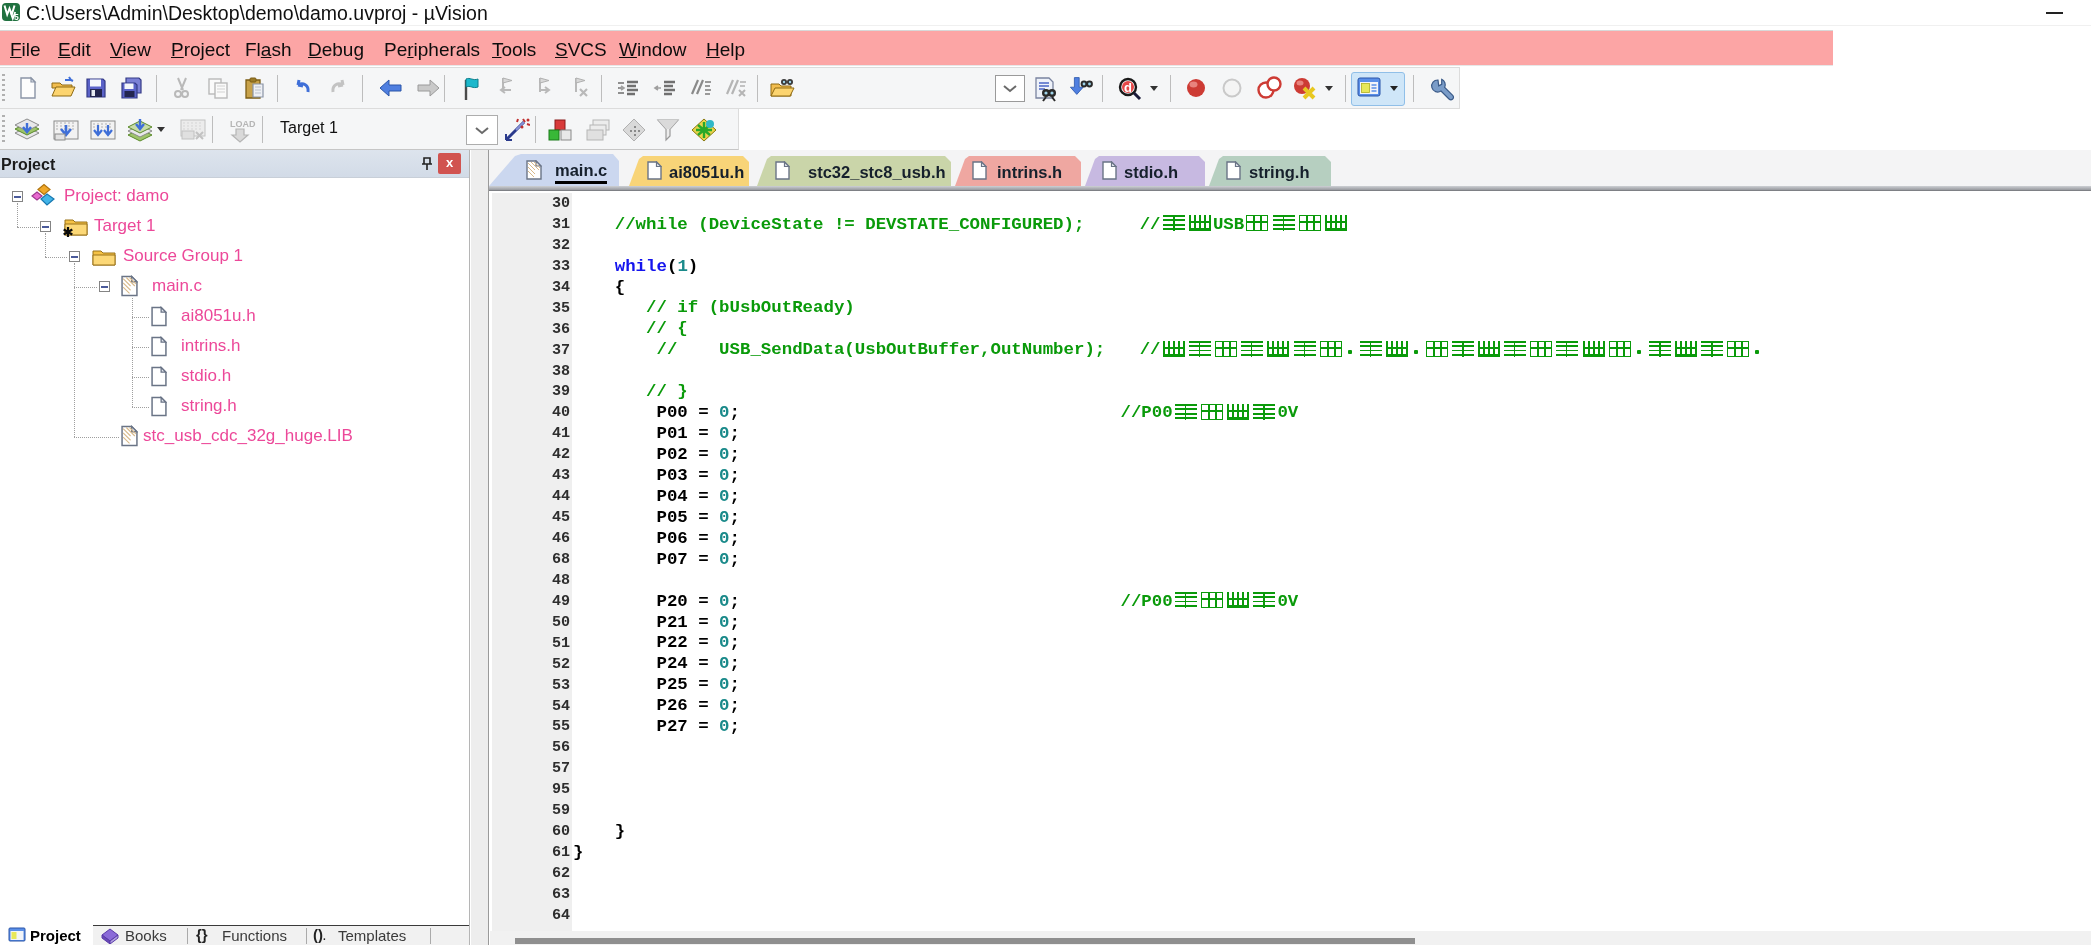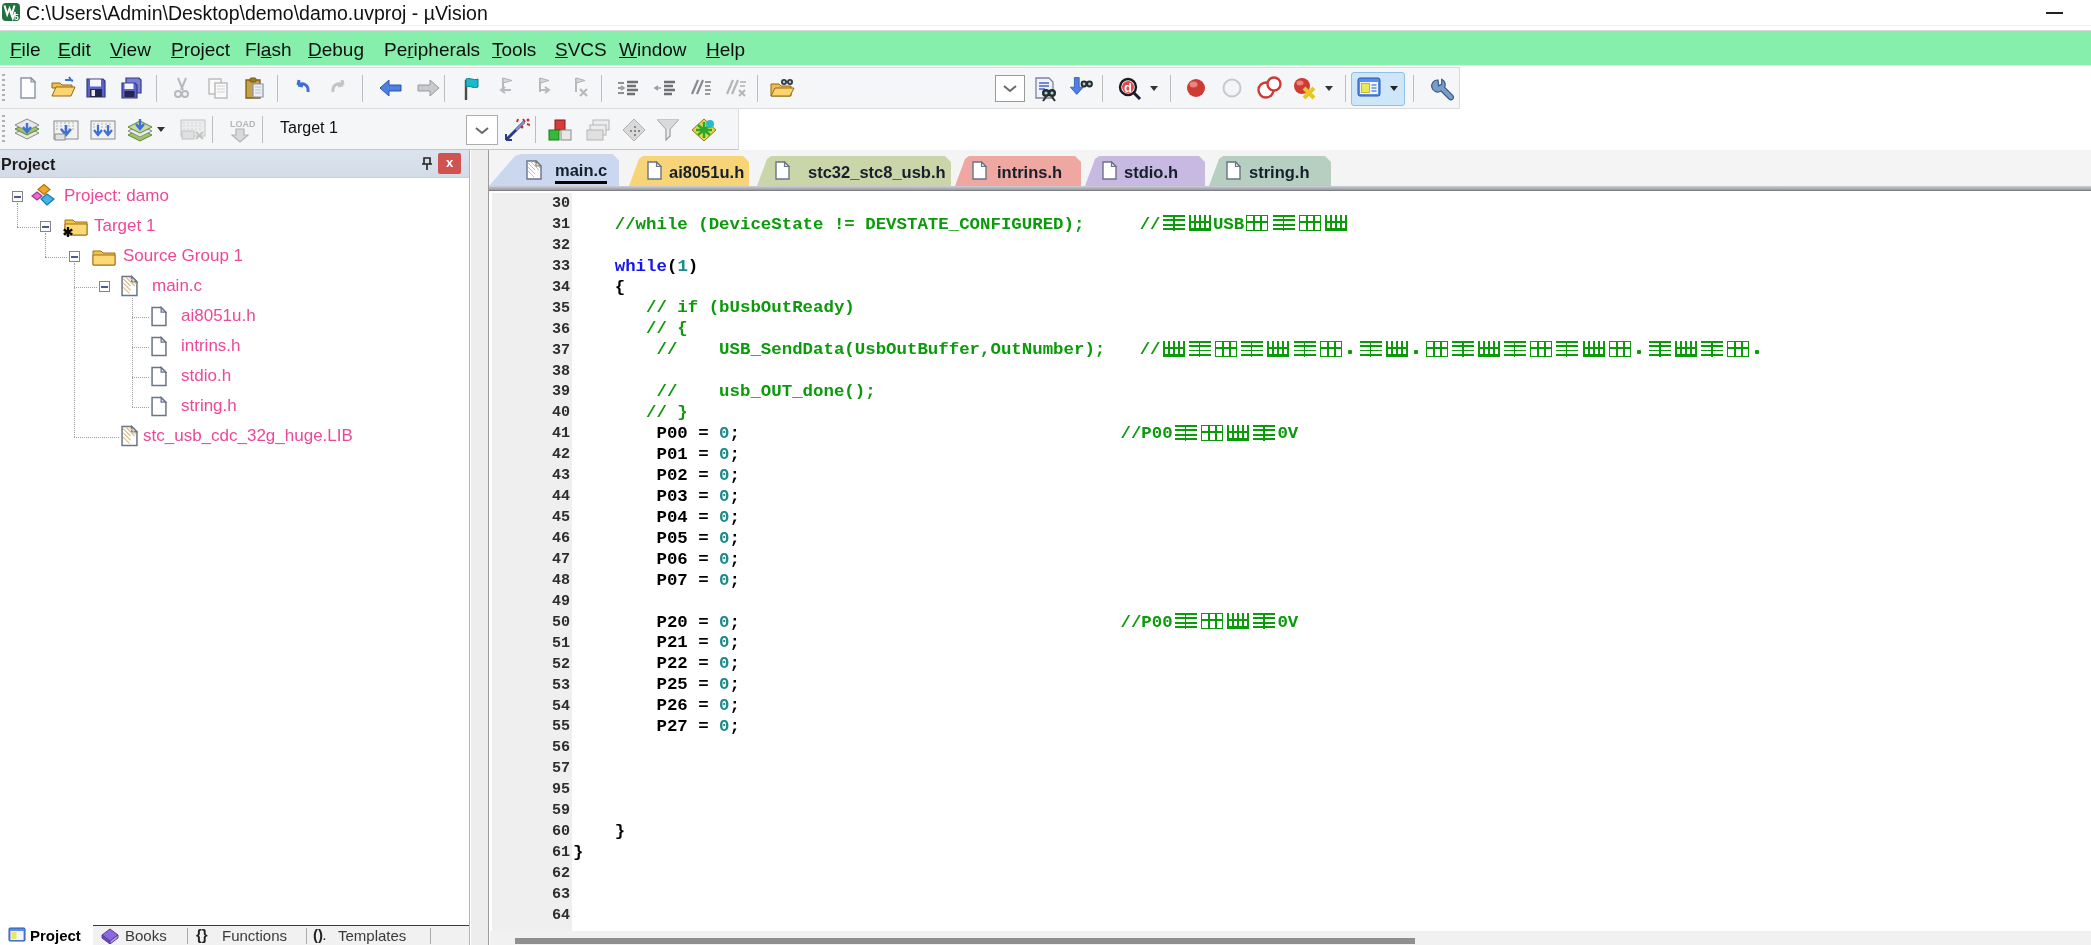--- a/index.html
+++ b/index.html
@@ -2,21 +2,21 @@
 <html><head><meta charset="utf-8"><style>
 *{margin:0;padding:0;box-sizing:border-box}
 html,body{width:2091px;height:945px;overflow:hidden}
 body{position:relative;font-family:"Liberation Sans",sans-serif;background:#fff;color:#000}
 .abs{position:absolute}
 
 #title{left:0;top:0;width:2091px;height:26px;background:#fff;border-bottom:1px solid #f0f0f0}
 #title .txt{position:absolute;left:26px;top:2px;font-size:19.5px;color:#101010}
 #minbtn{position:absolute;left:2046px;top:12px;width:17px;height:2px;background:#222}
 
-#menu{left:0;top:30px;width:2091px;height:36px;background:#86efac;border-top:1px solid #d8d8d8;border-bottom:1px solid #e7e7e7}
+#menu{left:0;top:30px;width:1833px;height:36px;background:#fca5a5;border-top:1px solid #d8d8d8;border-bottom:1px solid #e7e7e7}
 #menu span{position:absolute;top:8px;font-size:19px;color:#0d0d0d}
 #menu u{text-decoration:underline}
 
 #tb1{left:0;top:67px;width:1460px;height:42px;background:#f5f6f7;border:1px solid #dcdcdc;border-left:none}
 #tb2{left:0;top:109px;width:739px;height:41px;background:#f5f6f7;border-right:1px solid #dcdcdc;border-bottom:1px solid #c6c6c6}
 .sep{position:absolute;top:7px;width:1px;height:27px;background:#bdbdbd}
 .ic{position:absolute;top:8px;width:24px;height:24px}
 .ic svg{position:absolute;left:0;top:0}
 .drop{position:absolute;top:18px;width:0;height:0;border-left:4px solid transparent;border-right:4px solid transparent;border-top:5px solid #333}
 
@@ -598,21 +598,21 @@
       <div>37</div>
       <div>38</div>
       <div>39</div>
       <div>40</div>
       <div>41</div>
       <div>42</div>
       <div>43</div>
       <div>44</div>
       <div>45</div>
       <div>46</div>
-      <div>47</div>
+      <div>68</div>
       <div>48</div>
       <div>49</div>
       <div>50</div>
       <div>51</div>
       <div>52</div>
       <div>53</div>
       <div>54</div>
       <div>55</div>
       <div>56</div>
       <div>57</div>
@@ -627,34 +627,34 @@
   <div id="code">
 <div></div>
 <div>    <span class="cm">//while (DeviceState != DEVSTATE_CONFIGURED);</span><span class="tc" style="left:566.7px"><span class="cm lat">//</span><i class="z z1"></i><i class="z z3"></i><span class="cm lat">USB</span><i class="z z2"></i><i class="z z1"></i><i class="z z2"></i><i class="z z3"></i></span></div>
 <div></div>
 <div>    <span class="kw">while</span>(<span class="num">1</span>)</div>
 <div>    {</div>
 <div>       <span class="cm">// if (bUsbOutReady)</span></div>
 <div>       <span class="cm">// {</span></div>
 <div>        <span class="cm">//    USB_SendData(UsbOutBuffer,OutNumber);</span><span class="tc" style="left:566.7px"><span class="cm lat">//</span><i class="z z3"></i><i class="z z1"></i><i class="z z2"></i><i class="z z1"></i><i class="z z3"></i><i class="z z1"></i><i class="z z2"></i><i class="zp zc"></i><i class="z z1"></i><i class="z z3"></i><i class="zp zc"></i><i class="z z2"></i><i class="z z1"></i><i class="z z3"></i><i class="z z1"></i><i class="z z2"></i><i class="z z1"></i><i class="z z3"></i><i class="z z2"></i><i class="zp zc"></i><i class="z z1"></i><i class="z z3"></i><i class="z z1"></i><i class="z z2"></i><i class="zp zc"></i></span></div>
 <div></div>
-<div>        <span class="cm">//    usb_OUT_done();</span></div>
 <div>       <span class="cm">// }</span></div>
 <div>        P00 = <span class="num">0</span>;<span class="tc" style="left:547.5px"><span class="cm lat">//P00</span><i class="z z1"></i><i class="z z2"></i><i class="z z3"></i><i class="z z1"></i><span class="cm lat">0V</span></span></div>
 <div>        P01 = <span class="num">0</span>;</div>
 <div>        P02 = <span class="num">0</span>;</div>
 <div>        P03 = <span class="num">0</span>;</div>
 <div>        P04 = <span class="num">0</span>;</div>
 <div>        P05 = <span class="num">0</span>;</div>
 <div>        P06 = <span class="num">0</span>;</div>
 <div>        P07 = <span class="num">0</span>;</div>
 <div></div>
 <div>        P20 = <span class="num">0</span>;<span class="tc" style="left:547.5px"><span class="cm lat">//P00</span><i class="z z1"></i><i class="z z2"></i><i class="z z3"></i><i class="z z1"></i><span class="cm lat">0V</span></span></div>
 <div>        P21 = <span class="num">0</span>;</div>
 <div>        P22 = <span class="num">0</span>;</div>
+<div>        P24 = <span class="num">0</span>;</div>
 <div>        P25 = <span class="num">0</span>;</div>
 <div>        P26 = <span class="num">0</span>;</div>
 <div>        P27 = <span class="num">0</span>;</div>
 <div></div>
 <div></div>
 <div></div>
 <div></div>
 <div>    }</div>
 <div>}</div>
   </div>

